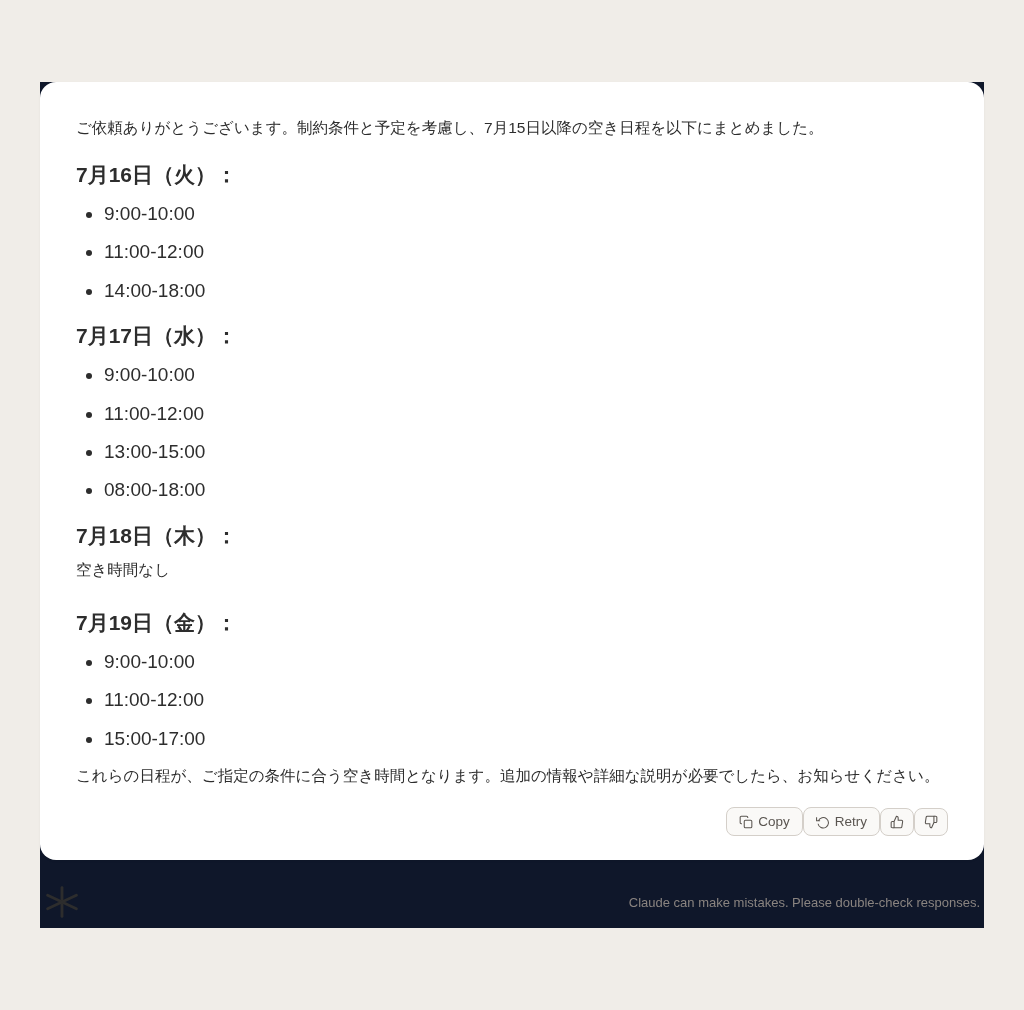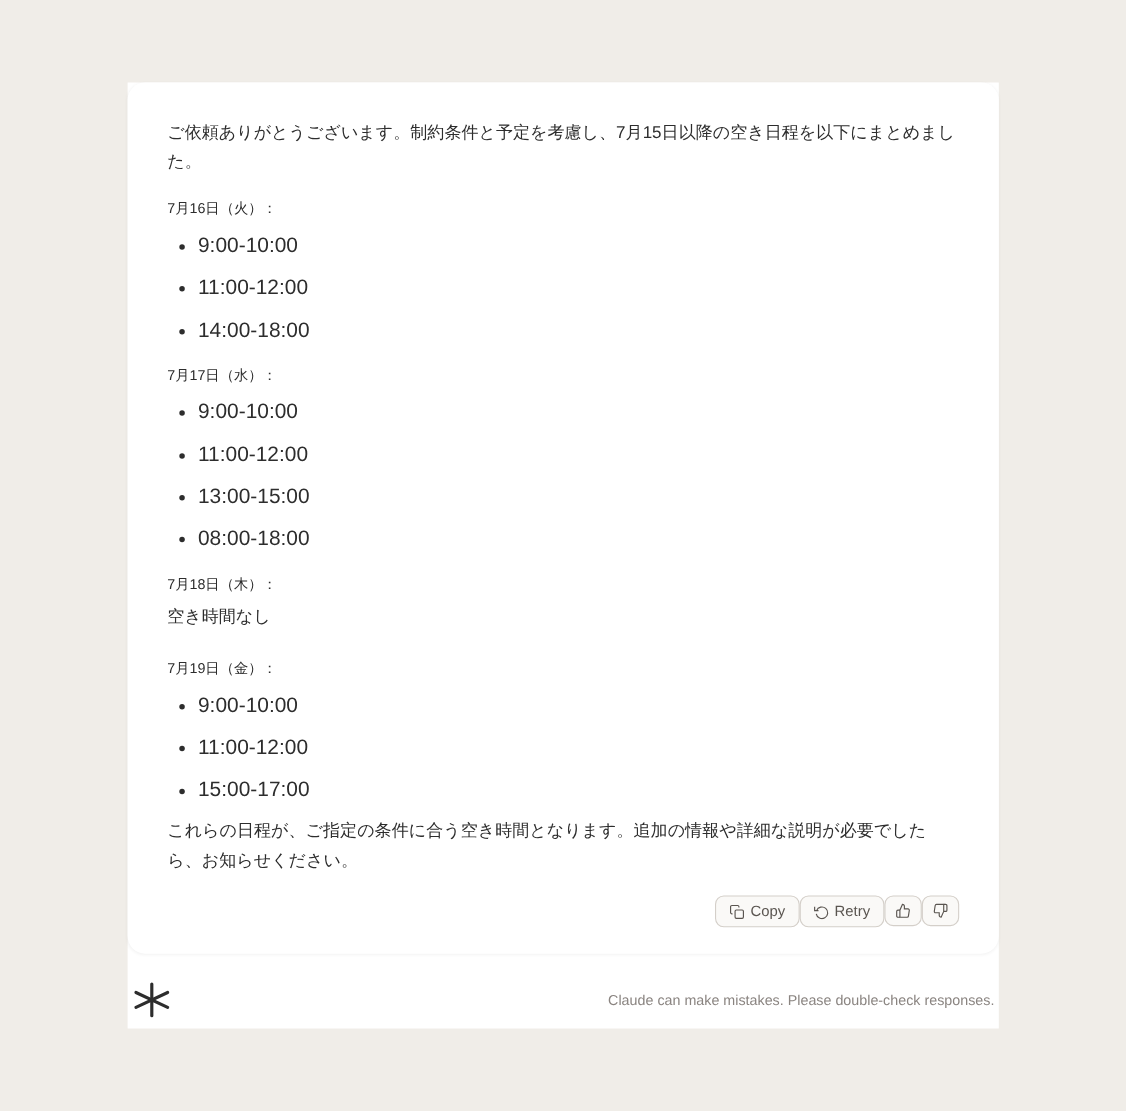--- a/index.html
+++ b/index.html
@@ -14,22 +14,22 @@
       background-color: #f0ede8;
       font-family: -apple-system, BlinkMacSystemFont, 'Helvetica Neue', 'Hiragino Sans', 'Yu Gothic', sans-serif;
       display: flex;
       flex-direction: column;
       align-items: center;
       justify-content: center;
       padding: 20px;
     }
 
     .main-container {
-      width: 792px;
-      background-color: #ffffff;
+      width: 944px;
+      background-color: #0f172a;
       display: flex;
       flex-direction: column;
       gap: 0;
     }
 
     .message-card {
       background-color: #ffffff;
       border-radius: 16px;
       padding: 32px 36px 20px 36px;
       margin-bottom: 12px;
@@ -41,22 +41,22 @@
       line-height: 1.75;
       color: #2d2d2d;
       font-weight: 400;
     }
 
     .intro-text {
       margin-bottom: 20px;
     }
 
     .day-header {
-      font-size: 13px;
-      font-weight: 400;
+      font-size: 21px;
+      font-weight: 700;
       color: #2d2d2d;
       margin-top: 16px;
       margin-bottom: 10px;
     }
 
     .time-list {
       list-style: disc;
       padding-left: 28px;
       margin-bottom: 4px;
     }
@@ -78,21 +78,21 @@
     .closing-text {
       font-size: 15.5px;
       line-height: 1.75;
       color: #2d2d2d;
       margin-top: 2px;
     }
 
     .action-bar {
       display: flex;
       justify-content: flex-end;
-      align-items: flex-start;
+      align-items: flex-end;
       margin-top: 14px;
       padding: 4px 0;
       gap: 0;
     }
 
     .action-btn {
       display: flex;
       align-items: center;
       gap: 5px;
       background: none;

